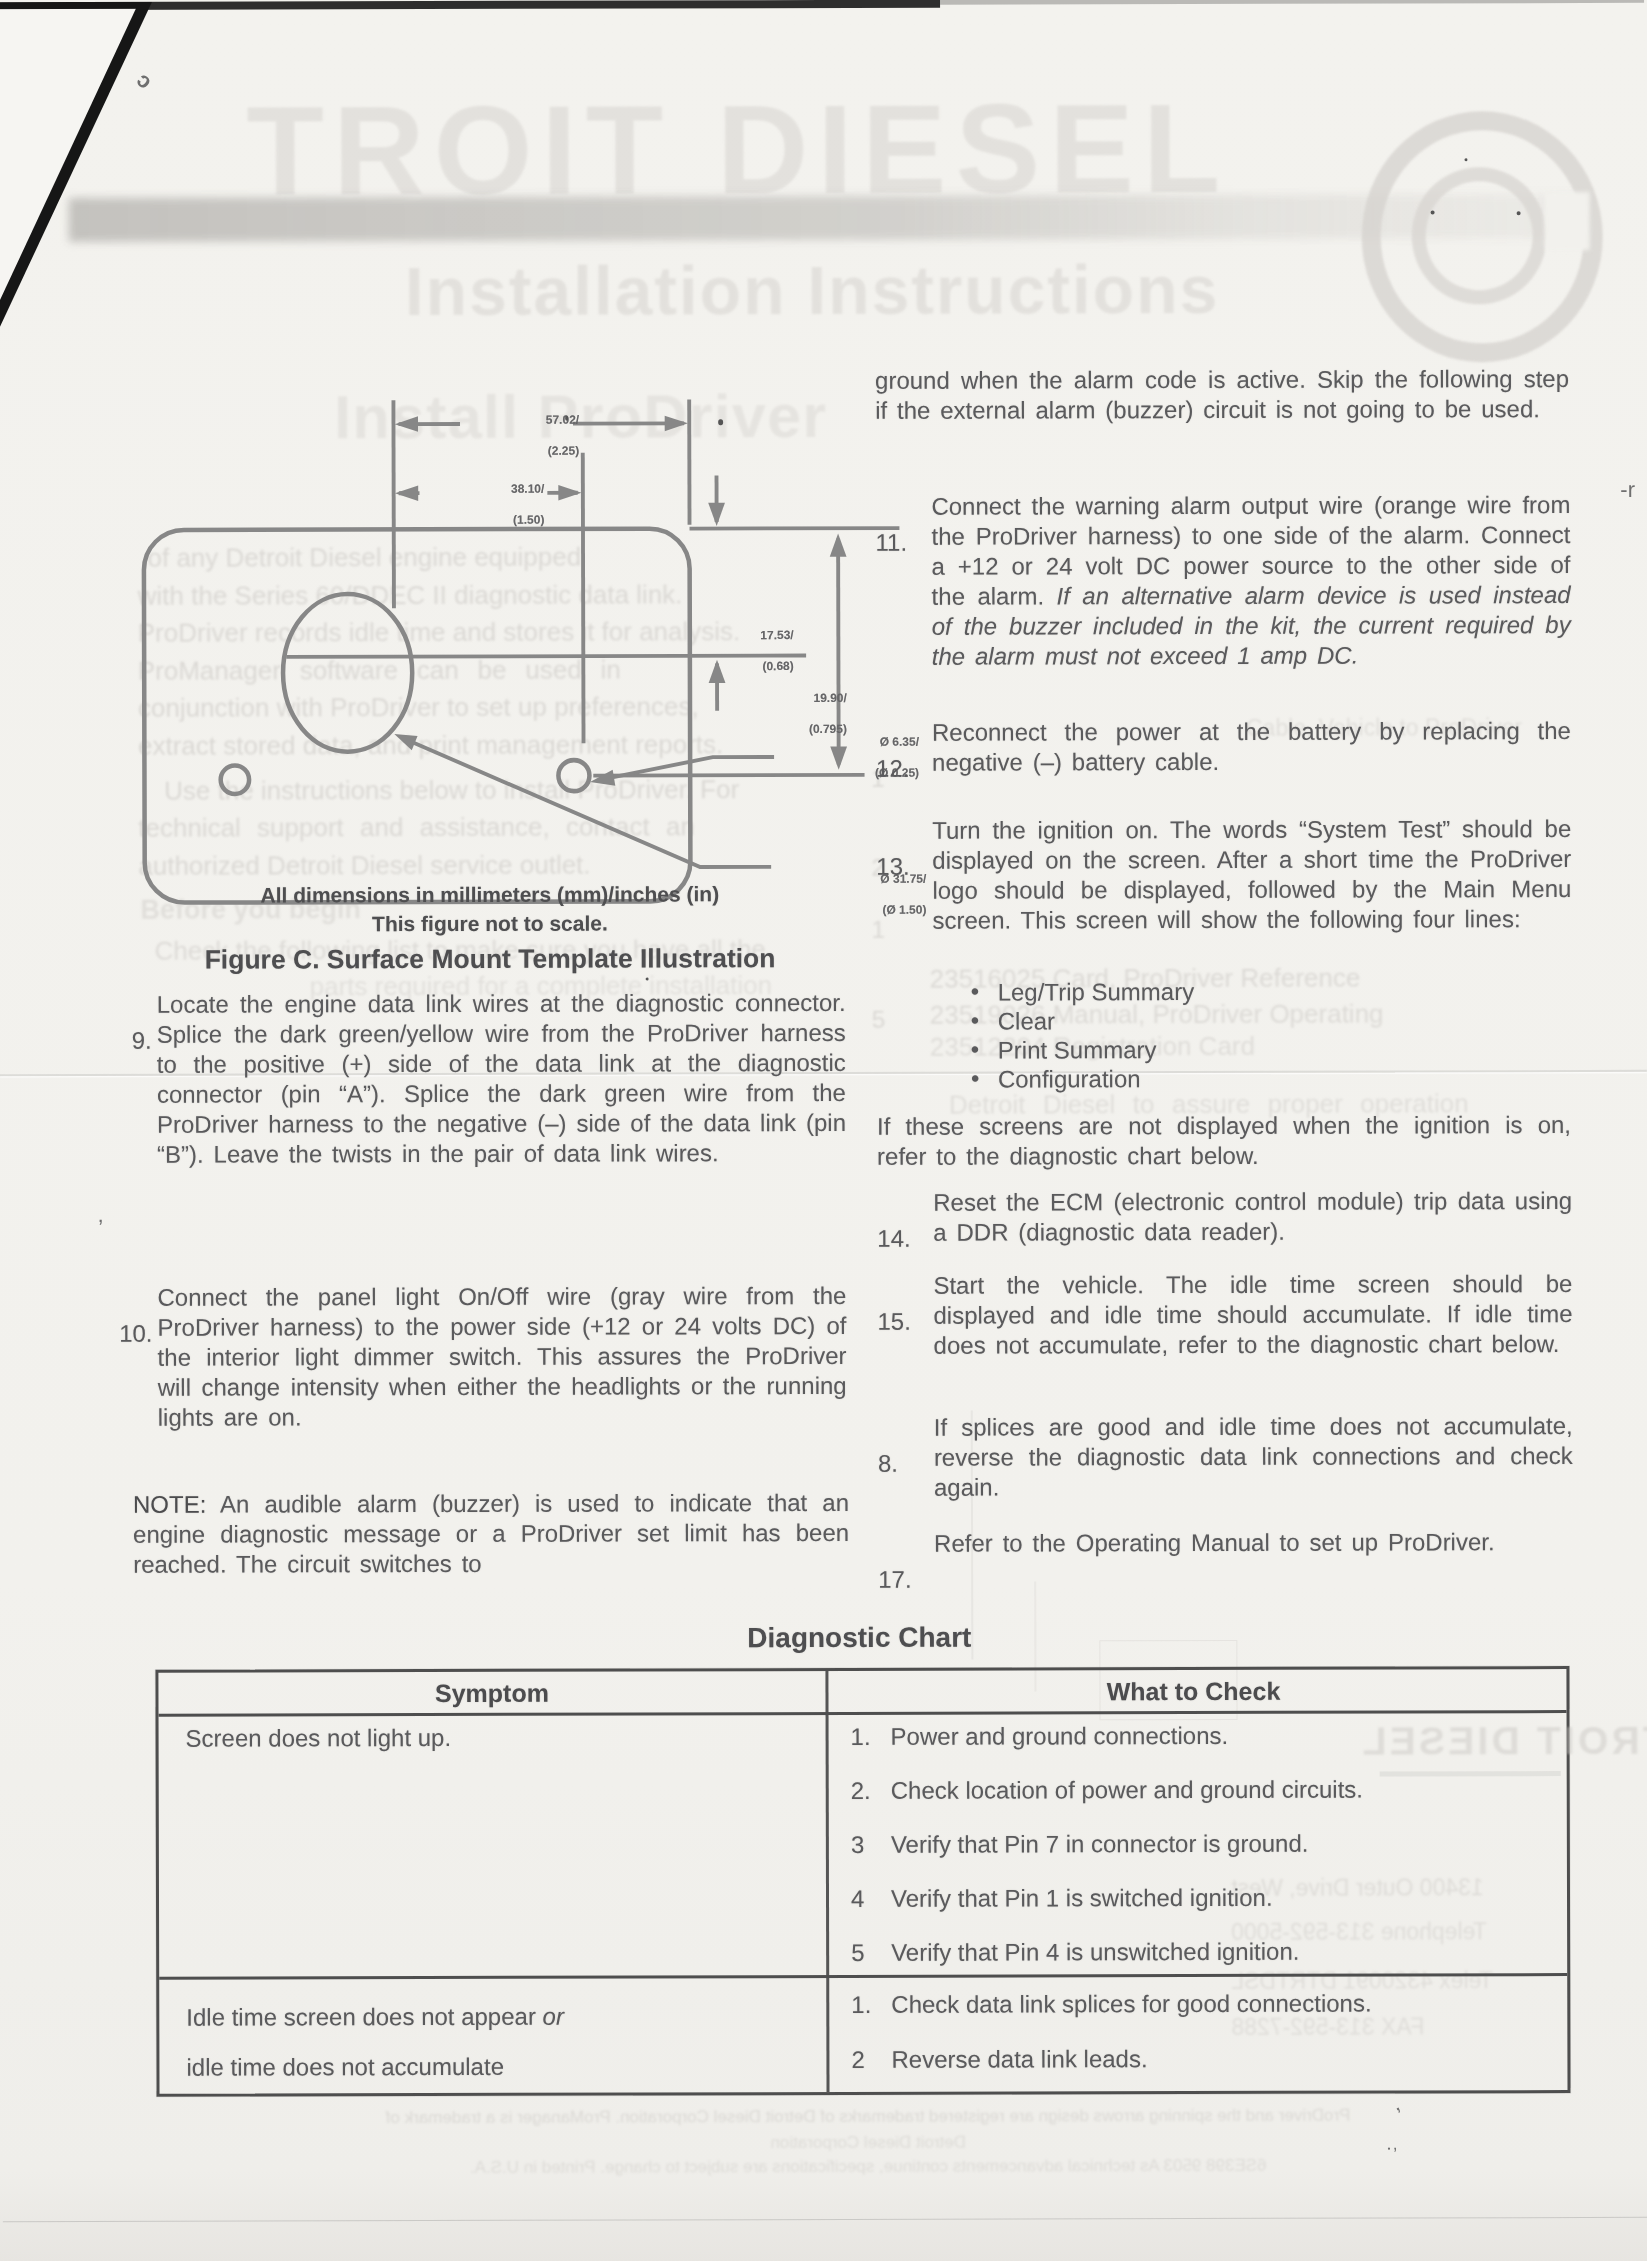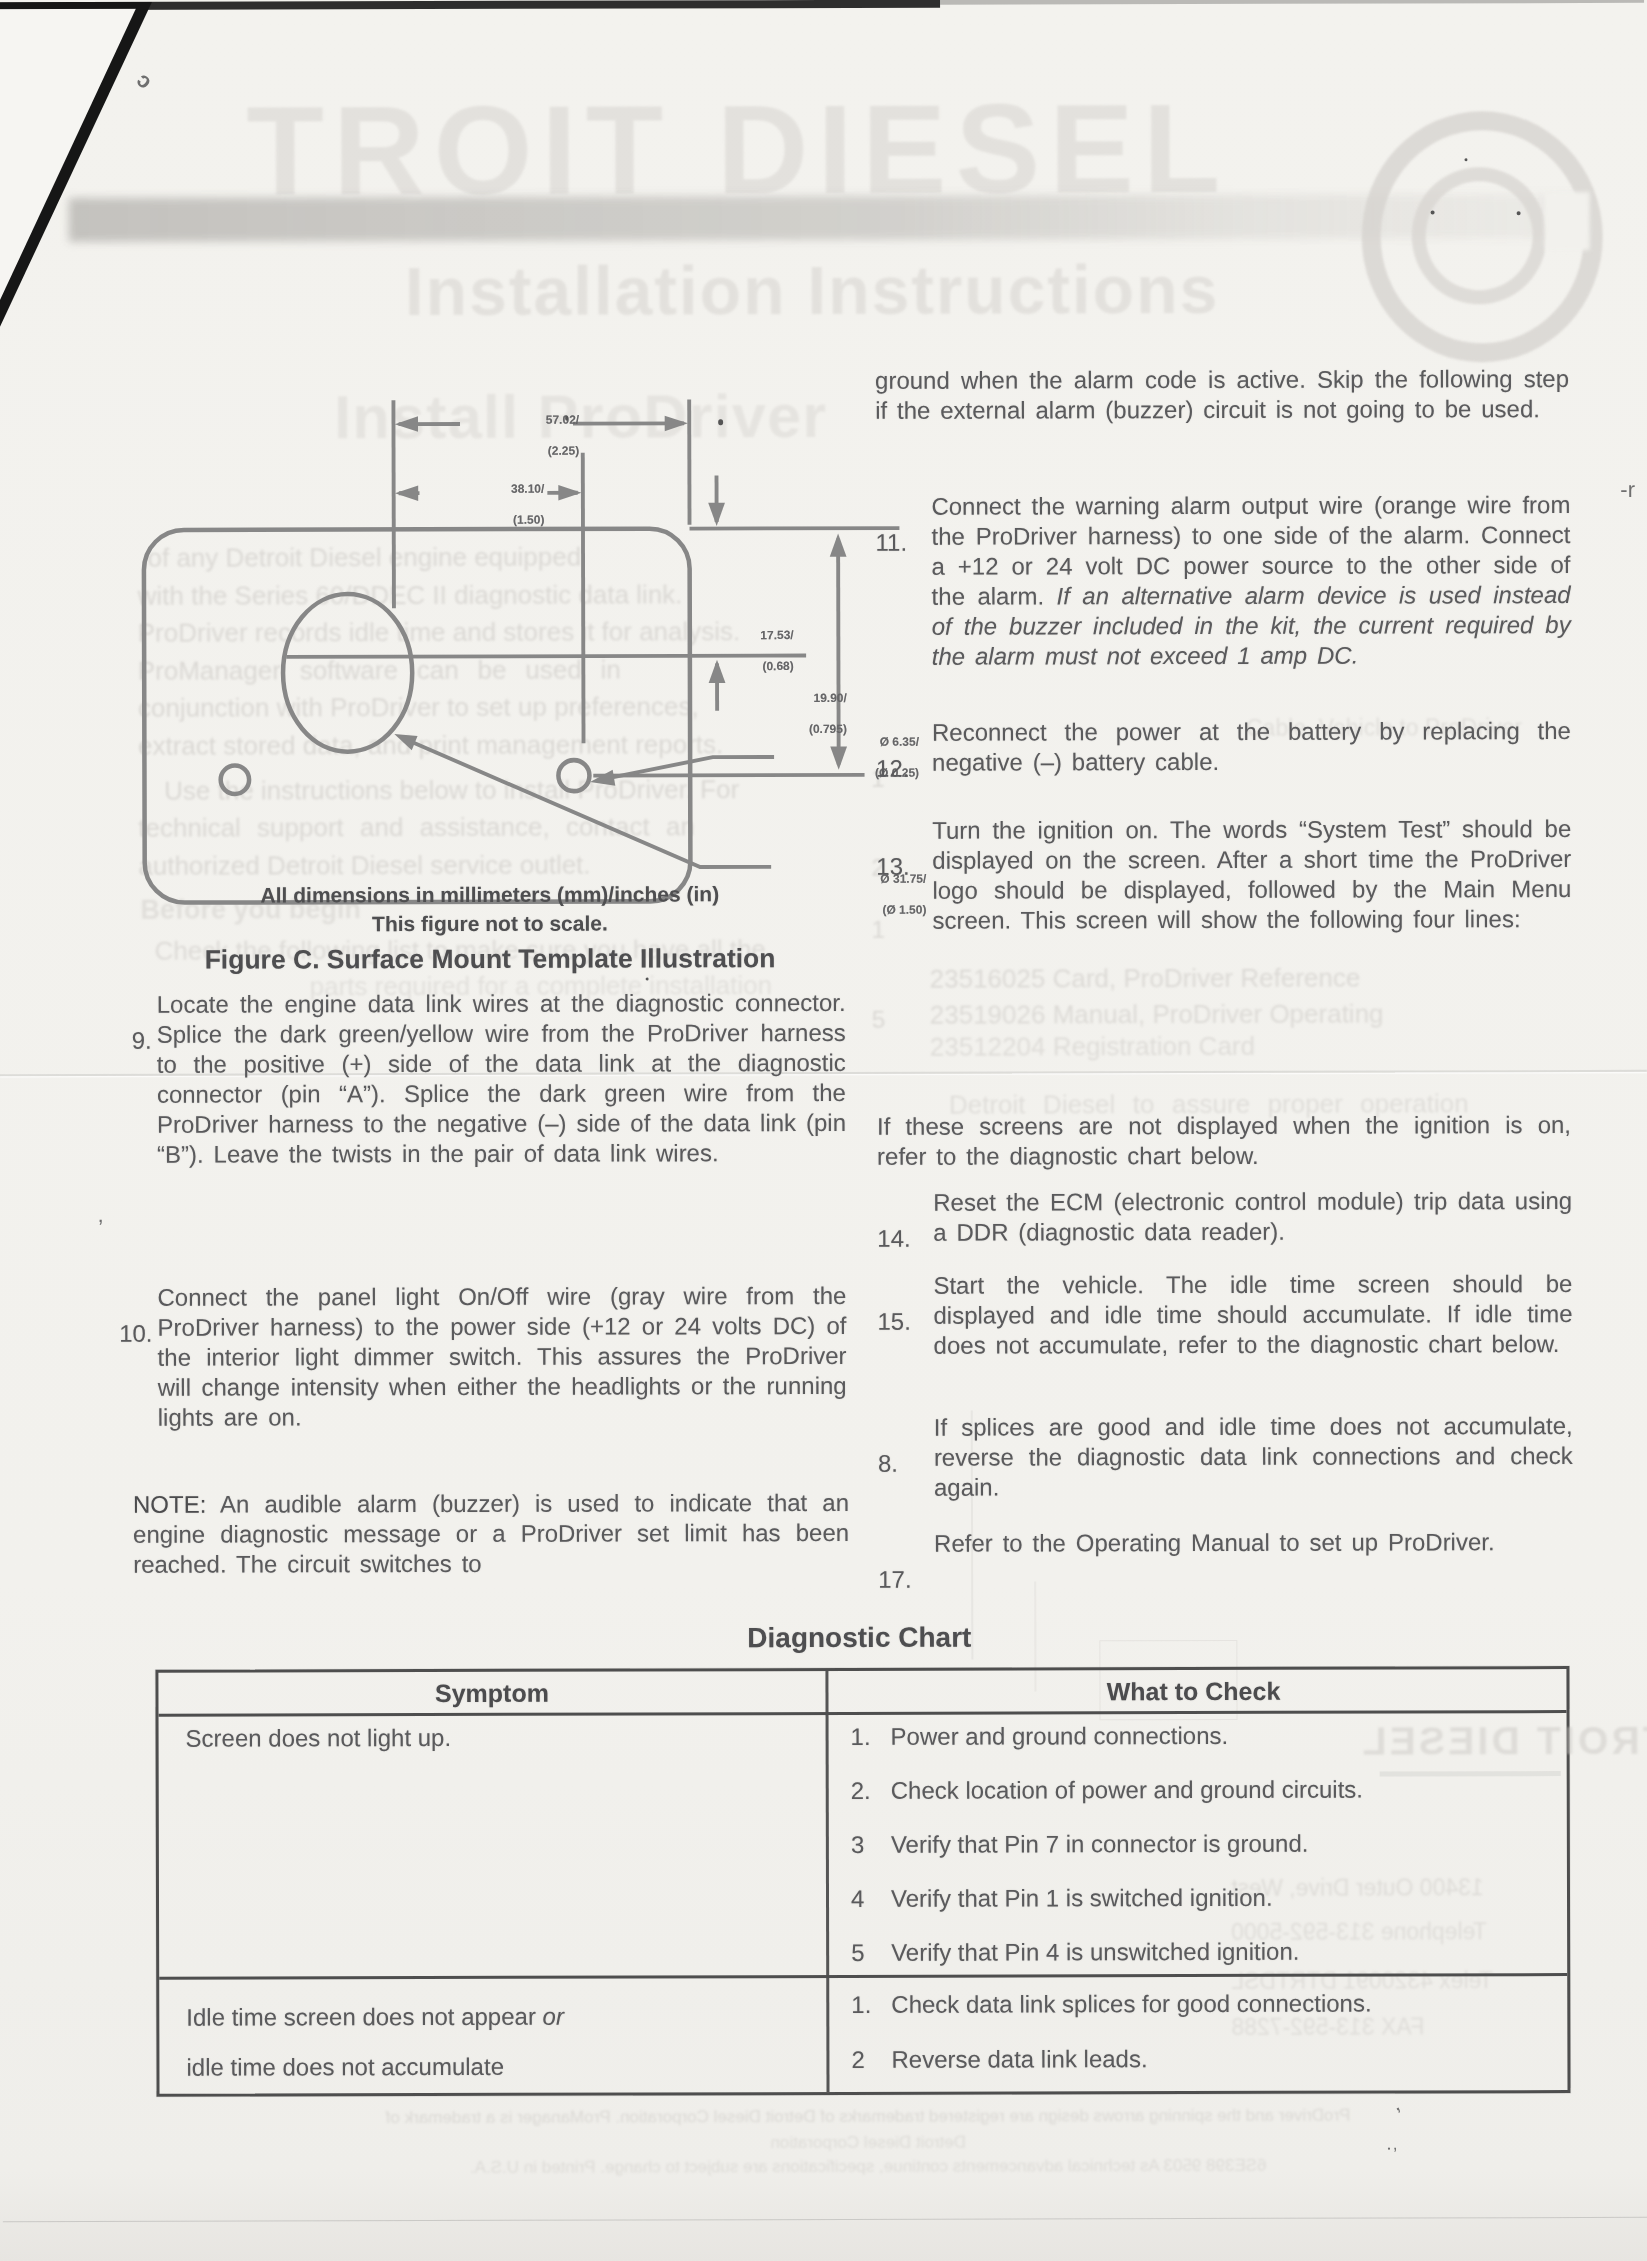--- a/index.html
+++ b/index.html
@@ -177,20 +177,26 @@
     </div>
     <div class="step step-r body-text" style="left:933px;top:718px;width:639px;">
       <span class="num">12.</span>
       <span>Reconnect the power at the battery by replacing the negative (–) battery cable.</span>
     </div>
     <div class="step step-r body-text" style="left:933px;top:816px;width:639px;">
       <span class="num">13.</span>
       <span>Turn the ignition on.  The words “System Test” should be displayed on the screen.  After a short time the ProDriver logo should be displayed, followed by the Main Menu screen.  This screen will show the following four lines:</span>
     </div>
 
+    <ul class="bullets" style="left:998px;top:978px;">
+      <li>Leg/Trip Summary</li>
+      <li>Clear</li>
+      <li>Print Summary</li>
+      <li>Configuration</li>
+    </ul>
 
     <div class="t body-text" style="left:877px;top:1112px;width:694px;">If these screens are not displayed when the ignition is on, refer to the diagnostic chart below.</div>
 
     <div class="step step-r body-text" style="left:933px;top:1188px;width:639px;">
       <span class="num">14.</span>
       <span>Reset the ECM (electronic control module) trip data using a DDR (diagnostic data reader).</span>
     </div>
     <div class="step step-r body-text" style="left:933px;top:1271px;width:639px;">
       <span class="num">15.</span>
       <span>Start the vehicle.  The idle time screen should be displayed and idle time should accumulate.  If idle time does not accumulate, refer to the diagnostic chart below.</span>

